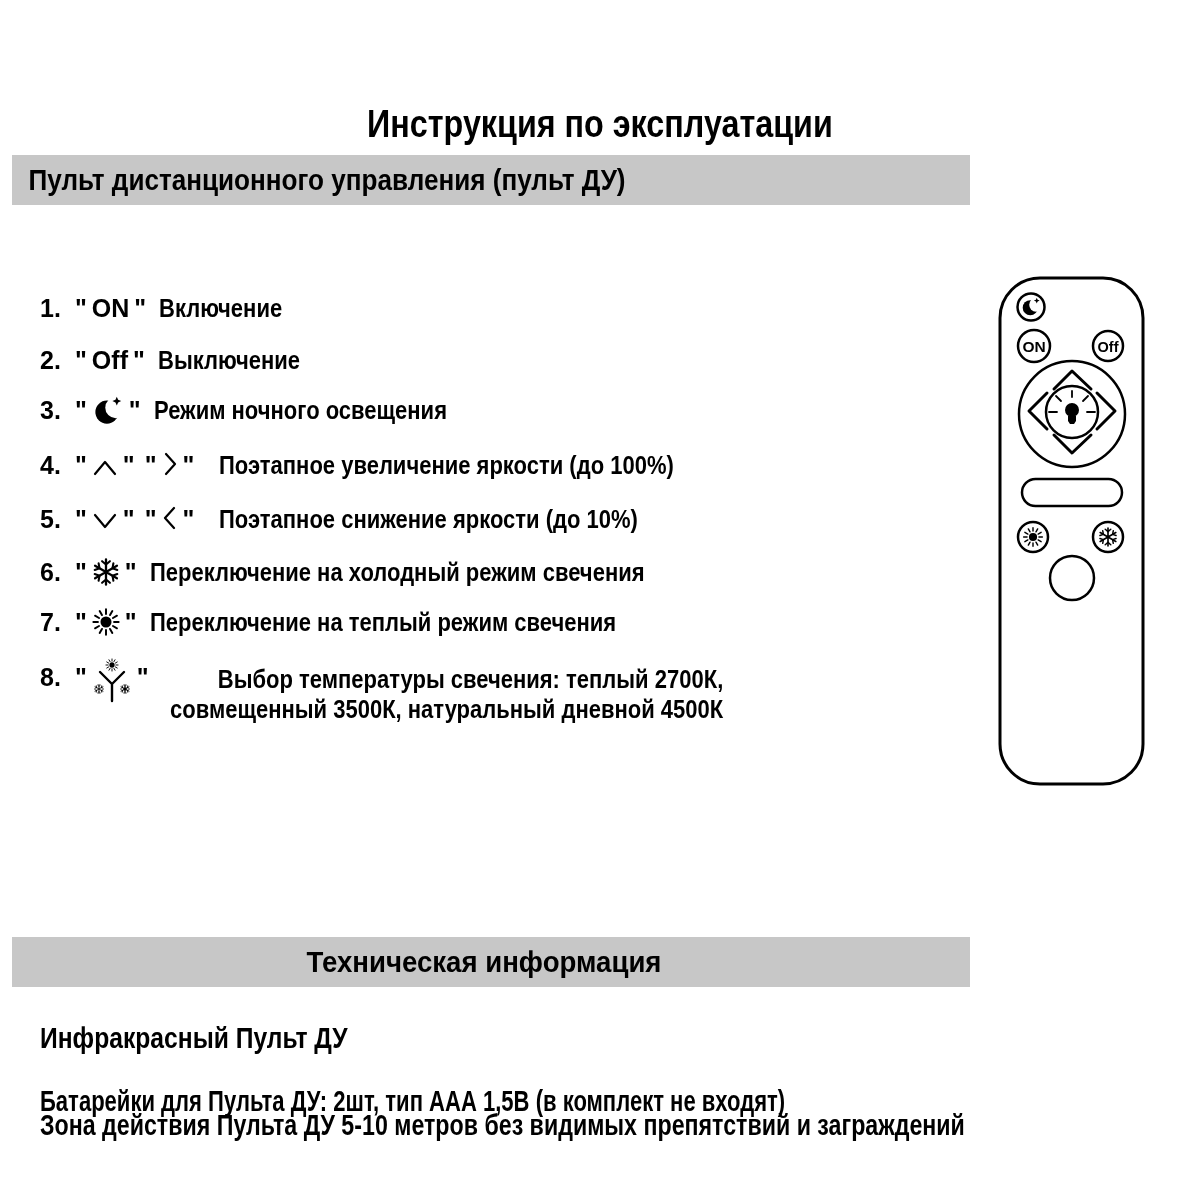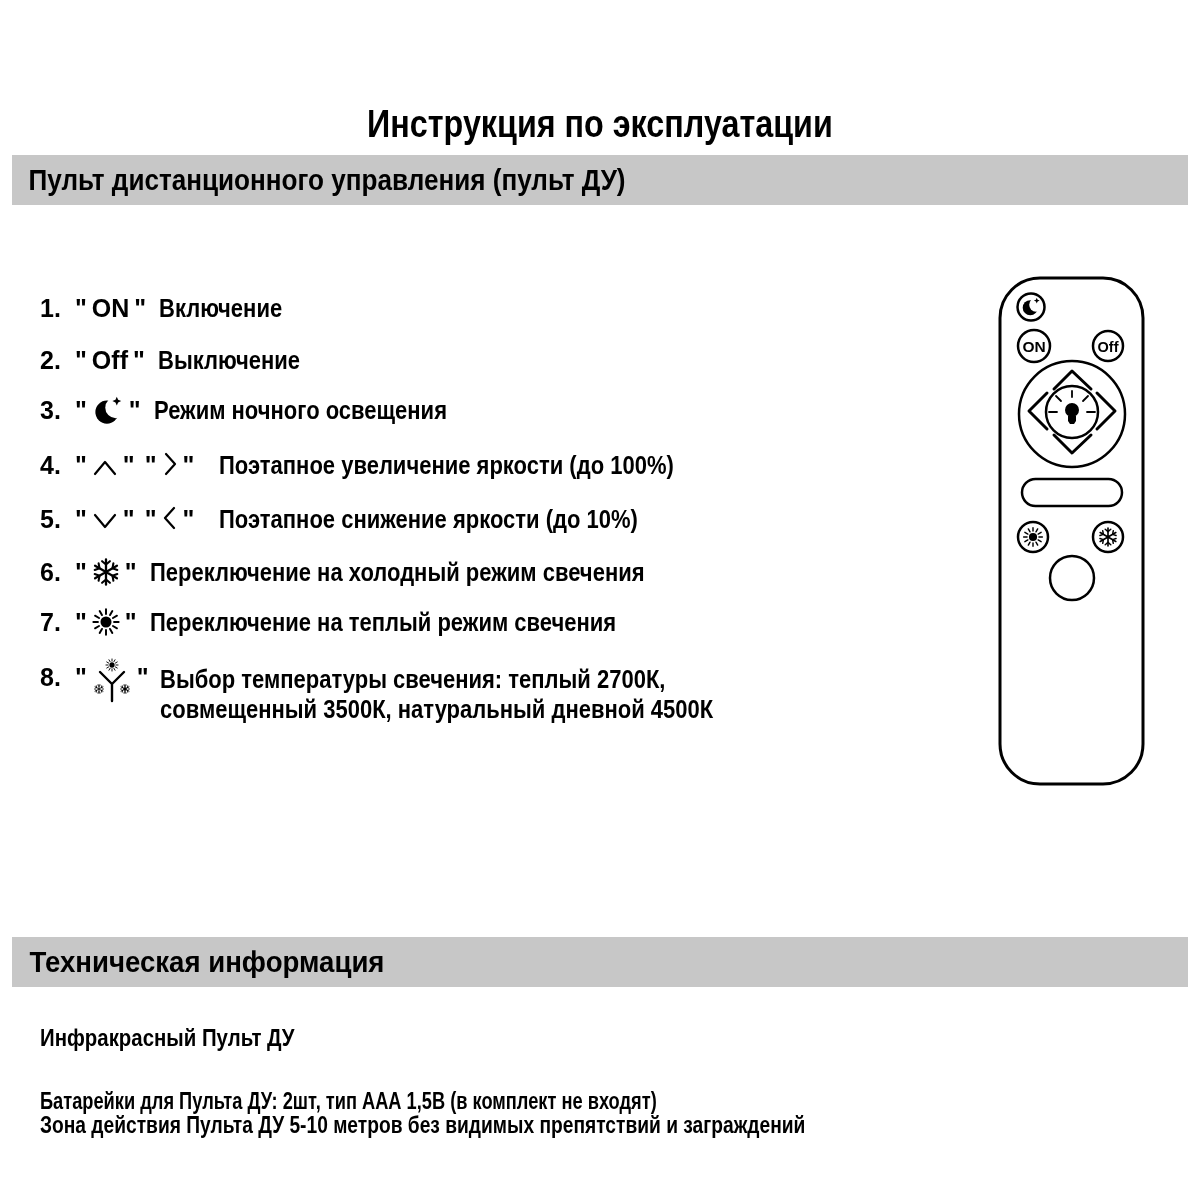--- a/index.html
+++ b/index.html
@@ -3,40 +3,40 @@
 <meta charset="utf-8">
 <style>
   html,body{margin:0;padding:0;}
   body{
     width:1200px;height:1200px;position:relative;background:#ffffff;
     font-family:"Liberation Sans",sans-serif;font-weight:700;color:#000;
     overflow:hidden;
   }
   .title-wrap{position:absolute;top:70px;left:0;width:1200px;text-align:center;margin-top:34px;}
   .title{display:inline-block;font-size:38px;line-height:40px;transform:scaleX(.85);transform-origin:50% 50%;white-space:nowrap;}
-  .banner{position:absolute;left:12px;width:1176px;height:50px;background:#c7c7c7;}
+  .banner{position:absolute;left:12px;width:958px;height:50px;background:#c7c7c7;}
   .banner > span{display:inline-block;font-size:30px;line-height:50px;padding-left:19px;white-space:nowrap;transform-origin:0 50%;}
   .banner-remote{top:155px;}
-  .banner-tech{top:937px;}
+  .banner-tech{top:937px;text-align:center;}
   .sx92{transform:scaleX(.92);}
   .sx87{transform:scaleX(.87);}
   .item{position:absolute;left:40px;font-size:25px;line-height:26px;white-space:nowrap;}
   .num{display:inline-block;width:30px;}
   .q{display:inline-block;margin:0 5px;}
   .txt{display:inline-block;transform:scaleX(.88);transform-origin:0 50%;margin-left:8px;}
   .gap2{margin-left:20px;}
   .icon{vertical-align:-5px;}
   .icon-moon{vertical-align:-8px;}
   .icon-chev{vertical-align:-3px;}
   .item8{display:flex;align-items:flex-start;}
-  .item8 .lines{margin-left:6px;}
+  .item8 .lines{margin-left:16px;text-align:right;}
   .item8 .lines span{display:block;line-height:30px;transform:scaleX(.88);transform-origin:0 50%;white-space:nowrap;}
   .icon-temp{margin-top:-6px;}
   .remote{position:absolute;left:998px;top:276px;}
-  .tech-line{position:absolute;left:40px;font-size:24px;line-height:32px;white-space:nowrap;}
+  .tech-line{position:absolute;left:40px;font-size:29px;line-height:32px;white-space:nowrap;}
   .tech-line > span{display:inline-block;transform-origin:0 50%;white-space:nowrap;}
   .tl1{top:1022px;} .tl1 > span{transform:scaleX(.85);}
   .tl2{top:1065px;margin-top:20px;} .tl2 > span{transform:scaleX(.76);}
   .tl3{top:1109px;} .tl3 > span{transform:scaleX(.80);}
   .defs-svg{position:absolute;width:0;height:0;}
 </style>
 </head>
 <body>
 
 <svg class="defs-svg" aria-hidden="true">

